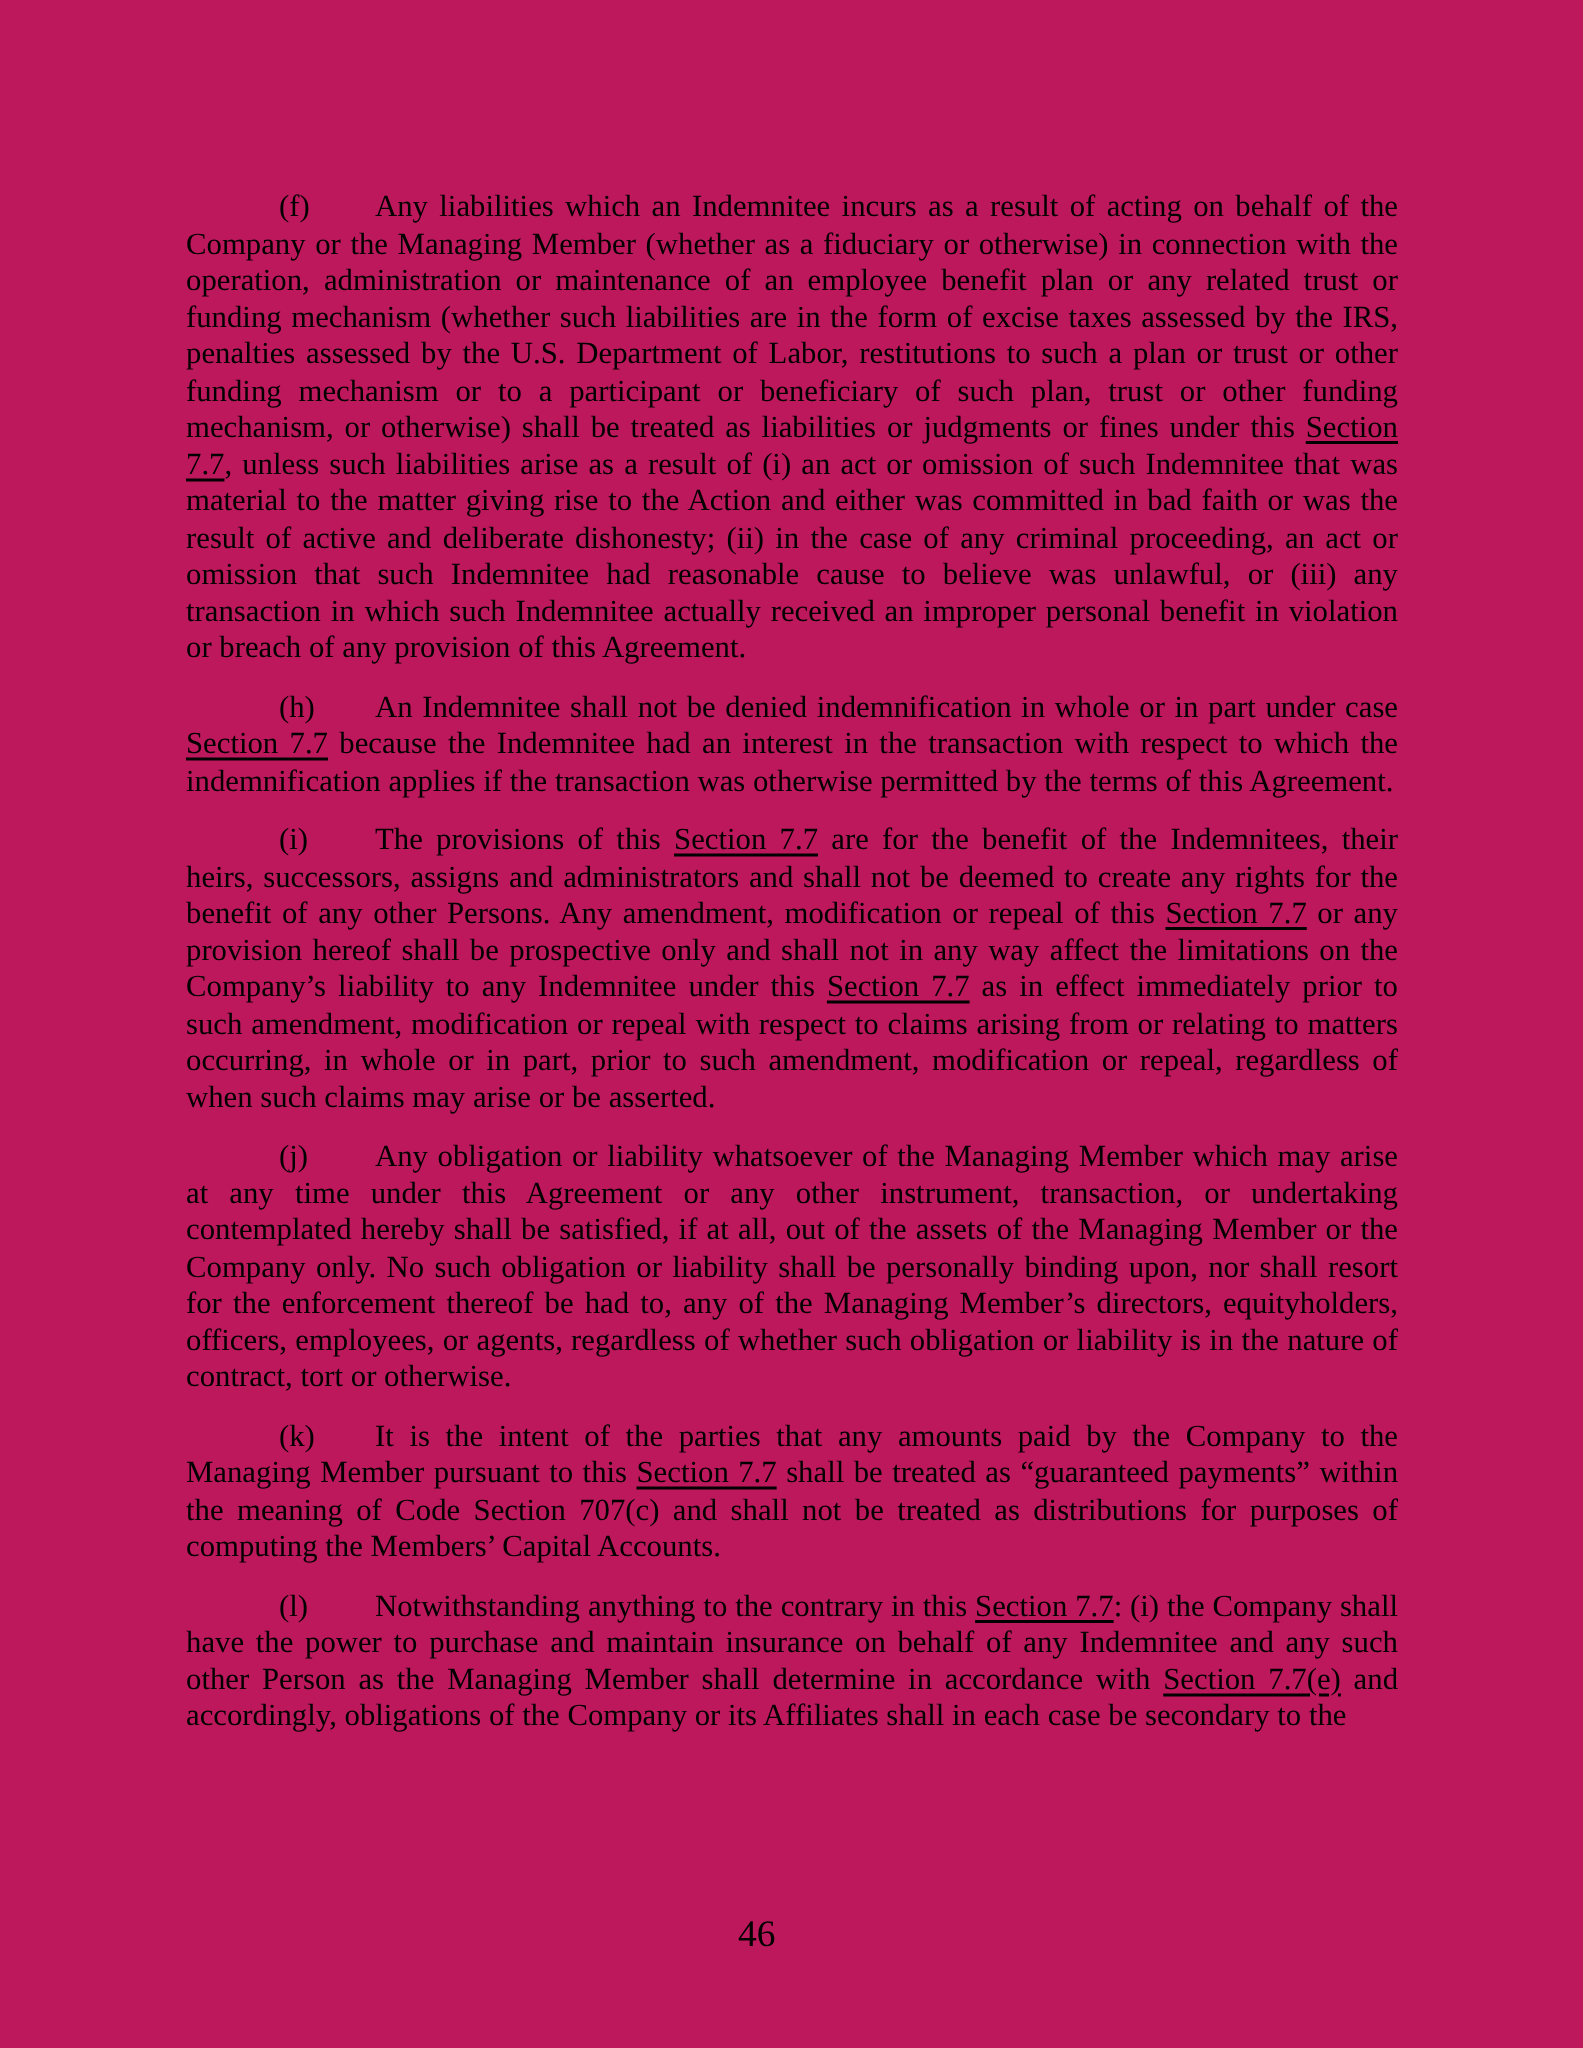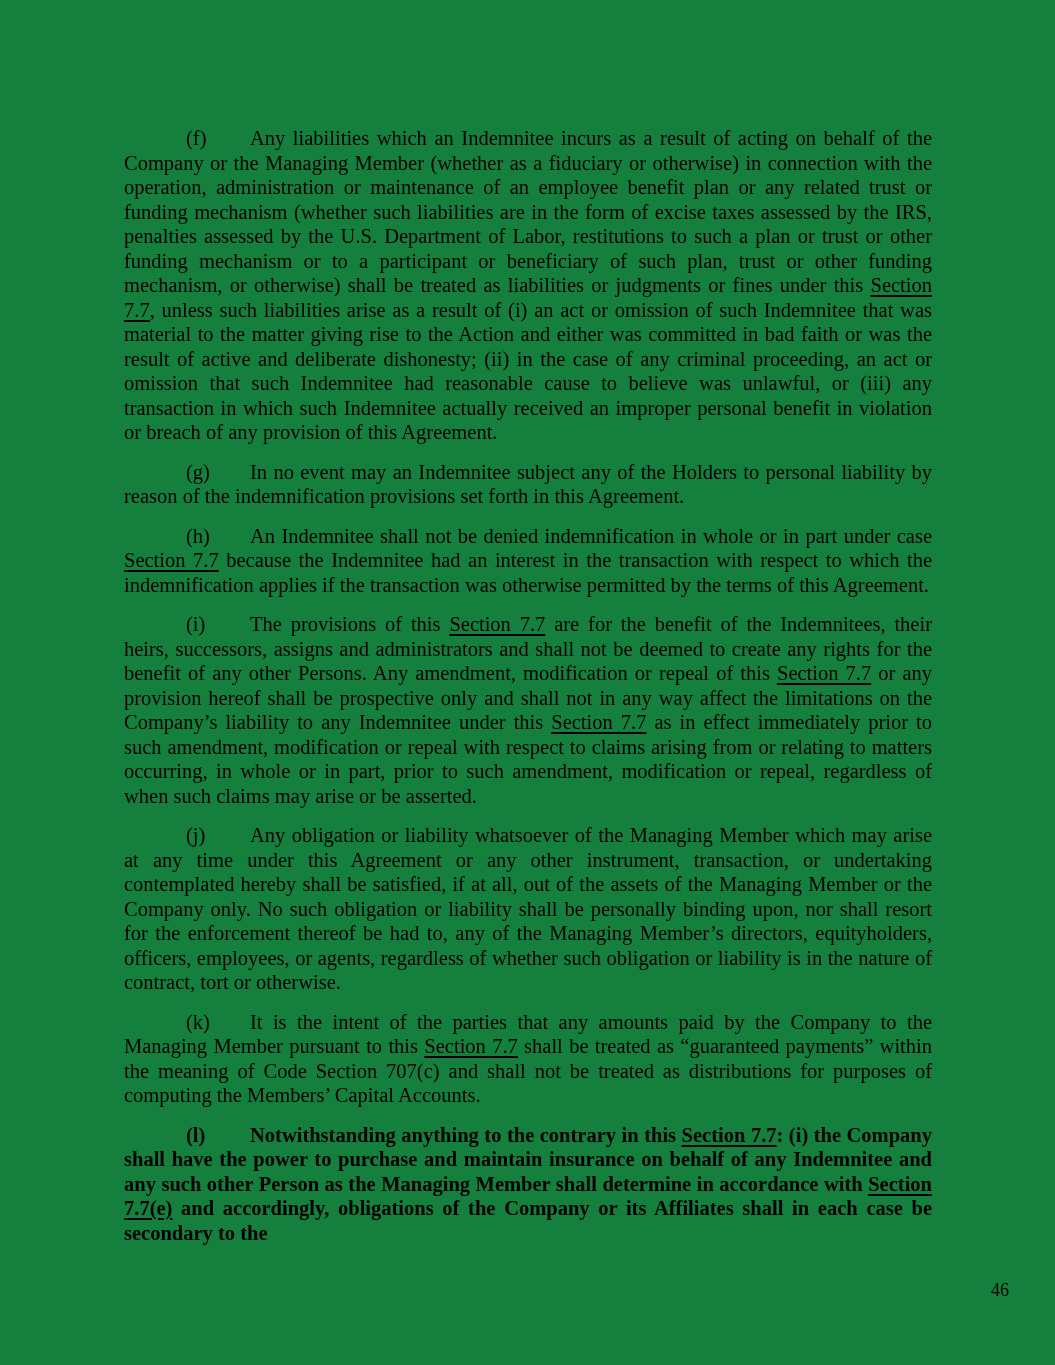--- a/index.html
+++ b/index.html
@@ -7,63 +7,62 @@
   body {
     width: 1055px;
     height: 1365px;
     position: relative;
     font-family: "Liberation Serif", "DejaVu Serif", serif;
     color: #000000;
   }
   .page {
     position: absolute;
     inset: 0;
-    background: #15803d;
+    background: #be185d;
     overflow: hidden;
   }
   .content {
     position: absolute;
     left: 124px;
     top: 126px;
     width: 808px;
   }
   .para {
     font-size: 20.5px;
     line-height: 24.5px;
     text-align: justify;
     margin-bottom: 15px;
   }
-  .para:last-child { margin-bottom: 0; font-weight: bold; }
+  .para:last-child { margin-bottom: 0; }
   .para-label {
     display: inline-block;
     margin-left: 62px;
     width: 64px;
   }
   .section-ref {
     text-decoration: underline;
     text-underline-offset: 3px;
     text-decoration-thickness: 1.5px;
   }
   .page-number {
     position: absolute;
     top: 1278px;
     left: 0;
     width: 1009px;
-    text-align: right;
-    font-size: 18px;
+    text-align: center;
+    font-size: 25px;
     line-height: 24.5px;
   }
 </style>
 </head>
 <body>
 
 <div class="page">
   <div class="content">
       <p class="para"><span class="para-label">(f)</span><span>Any liabilities which an Indemnitee incurs as a result of acting on behalf of the Company or the Managing Member (whether as a fiduciary or otherwise) in connection with the operation, administration or maintenance of an employee benefit plan or any related trust or funding mechanism (whether such liabilities are in the form of excise taxes assessed by the IRS, penalties assessed by the U.S. Department of Labor, restitutions to such a plan or trust or other funding mechanism or to a participant or beneficiary of such plan, trust or other funding mechanism, or otherwise) shall be treated as liabilities or judgments or fines under this </span><span class="section-ref">Section 7.7</span><span>, unless such liabilities arise as a result of (i) an act or omission of such Indemnitee that was material to the matter giving rise to the Action and either was committed in bad faith or was the result of active and deliberate dishonesty; (ii) in the case of any criminal proceeding, an act or omission that such Indemnitee had reasonable cause to believe was unlawful, or (iii) any transaction in which such Indemnitee actually received an improper personal benefit in violation or breach of any provision of this Agreement.</span></p>
-      <p class="para"><span class="para-label">(g)</span><span>In no event may an Indemnitee subject any of the Holders to personal liability by reason of the indemnification provisions set forth in this Agreement.</span></p>
       <p class="para"><span class="para-label">(h)</span><span>An Indemnitee shall not be denied indemnification in whole or in part under case </span><span class="section-ref">Section 7.7</span><span> because the Indemnitee had an interest in the transaction with respect to which the indemnification applies if the transaction was otherwise permitted by the terms of this Agreement.</span></p>
       <p class="para"><span class="para-label">(i)</span><span>The provisions of this </span><span class="section-ref">Section 7.7</span><span> are for the benefit of the Indemnitees, their heirs, successors, assigns and administrators and shall not be deemed to create any rights for the benefit of any other Persons. Any amendment, modification or repeal of this </span><span class="section-ref">Section 7.7</span><span> or any provision hereof shall be prospective only and shall not in any way affect the limitations on the Company’s liability to any Indemnitee under this </span><span class="section-ref">Section 7.7</span><span> as in effect immediately prior to such amendment, modification or repeal with respect to claims arising from or relating to matters occurring, in whole or in part, prior to such amendment, modification or repeal, regardless of when such claims may arise or be asserted.</span></p>
       <p class="para"><span class="para-label">(j)</span><span>Any obligation or liability whatsoever of the Managing Member which may arise at any time under this Agreement or any other instrument, transaction, or undertaking contemplated hereby shall be satisfied, if at all, out of the assets of the Managing Member or the Company only. No such obligation or liability shall be personally binding upon, nor shall resort for the enforcement thereof be had to, any of the Managing Member’s directors, equityholders, officers, employees, or agents, regardless of whether such obligation or liability is in the nature of contract, tort or otherwise.</span></p>
       <p class="para"><span class="para-label">(k)</span><span>It is the intent of the parties that any amounts paid by the Company to the Managing Member pursuant to this </span><span class="section-ref">Section 7.7</span><span> shall be treated as “guaranteed payments” within the meaning of Code Section 707(c) and shall not be treated as distributions for purposes of computing the Members’ Capital Accounts.</span></p>
       <p class="para"><span class="para-label">(l)</span><span>Notwithstanding anything to the contrary in this </span><span class="section-ref">Section 7.7</span><span>: (i) the Company shall have the power to purchase and maintain insurance on behalf of any Indemnitee and any such other Person as the Managing Member shall determine in accordance with </span><span class="section-ref">Section 7.7(e)</span><span> and accordingly, obligations of the Company or its Affiliates shall in each case be secondary to the</span></p>
     </div>
   <div class="page-number">46</div>
 </div>
 
 </body></html>

